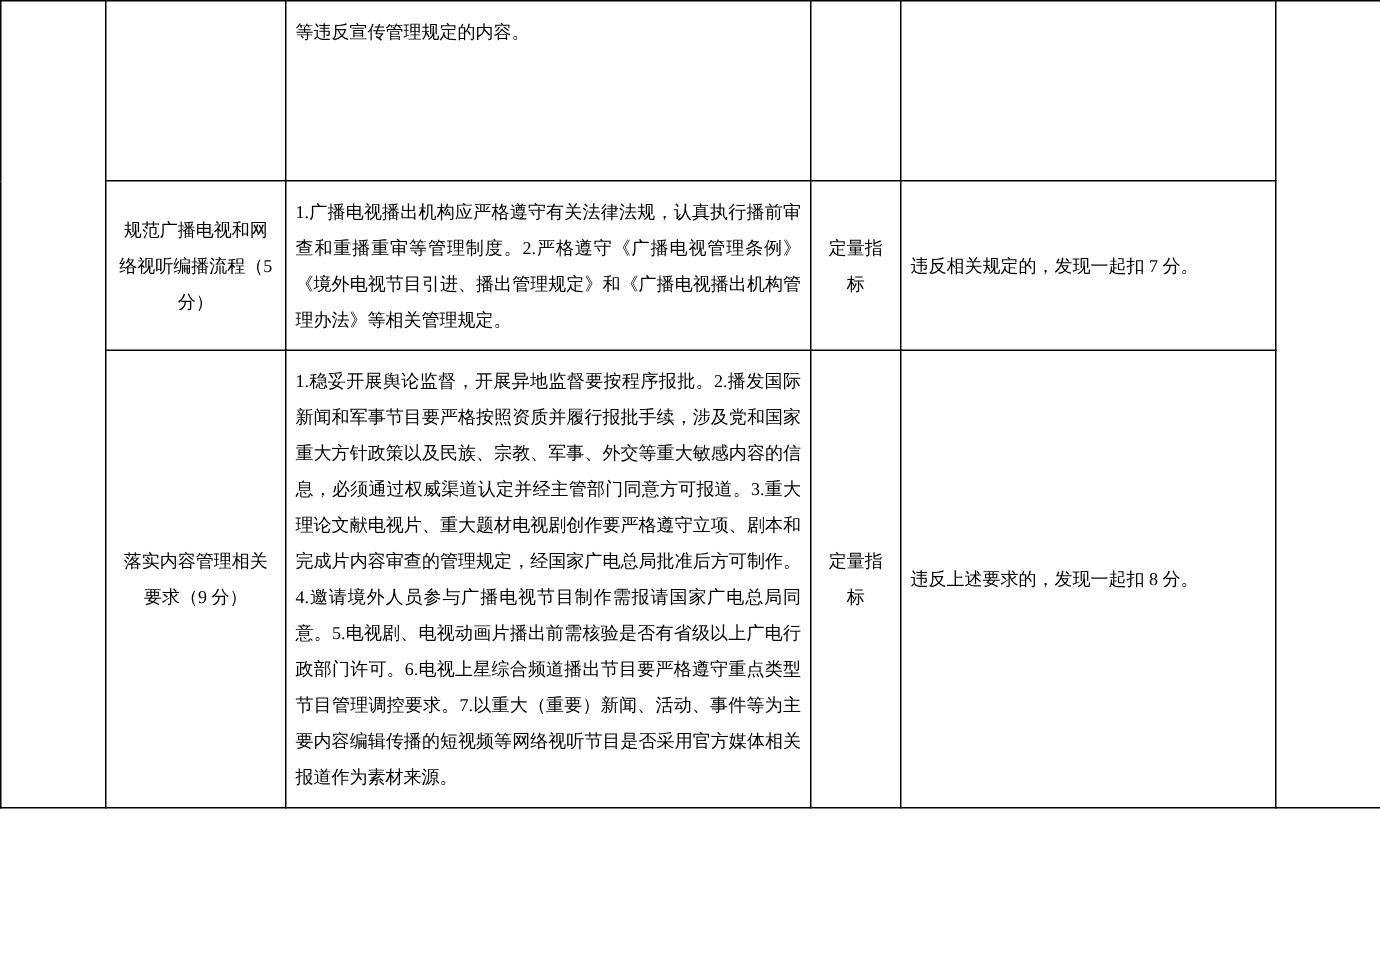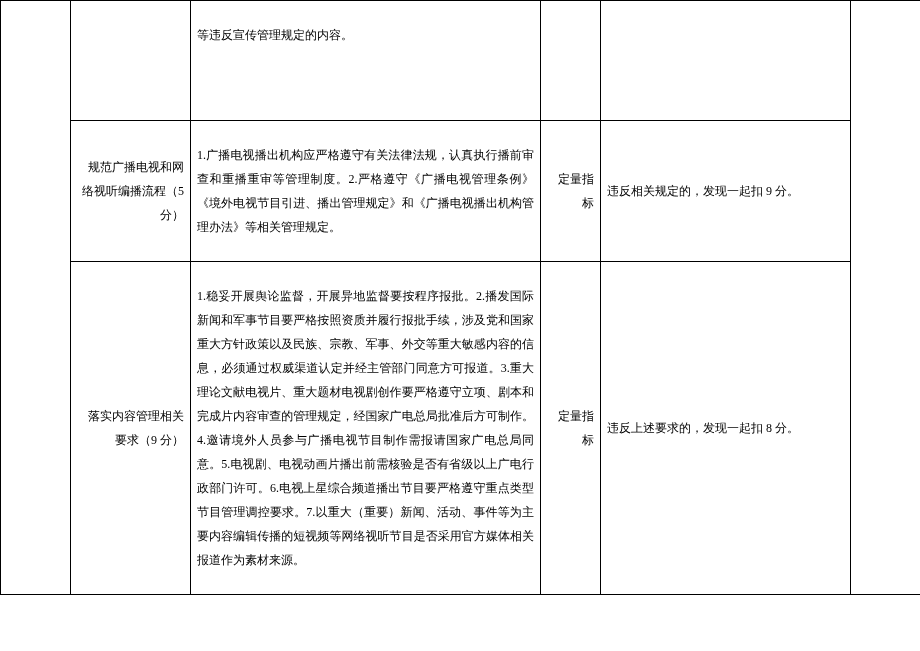--- a/index.html
+++ b/index.html
@@ -16,28 +16,28 @@
       padding: 0;
       color: #000;
     }
     table {
       border-collapse: collapse;
       width: 100%;
       table-layout: fixed;
     }
     td {
       border: 1px solid #000;
-      padding: 22px 6px;
+      padding: 8px 6px;
       vertical-align: middle;
       line-height: 2.0;
       word-wrap: break-word;
       word-break: break-all;
     }
     td.center {
-      text-align: right;
+      text-align: center;
     }
     td.justify {
       text-align: justify;
       text-justify: inter-ideograph;
     }
     .col1 { width: 70px; }
     .col2 { width: 120px; }
     .col3 { width: 350px; }
     .col4 { width: 60px; }
     .col5 { width: 250px; }
@@ -61,21 +61,21 @@
       <td class="center"></td>
       <td class="justify" style="height:120px;vertical-align:top;">等违反宣传管理规定的内容。</td>
       <td class="center"></td>
       <td class="justify"></td>
       <td rowspan="3" class="center"></td>
     </tr>
     <tr>
       <td class="center">规范广播电视和网络视听编播流程（5 分）</td>
       <td class="justify">1.广播电视播出机构应严格遵守有关法律法规，认真执行播前审查和重播重审等管理制度。2.严格遵守《广播电视管理条例》《境外电视节目引进、播出管理规定》和《广播电视播出机构管理办法》等相关管理规定。</td>
       <td class="center">定量指标</td>
-      <td class="justify">违反相关规定的，发现一起扣 9 分。</td>
+      <td class="justify">违反相关规定的，发现一起扣 7 分。</td>
     </tr>
     <tr>
       <td class="center">落实内容管理相关要求（9 分）</td>
       <td class="justify">1.稳妥开展舆论监督，开展异地监督要按程序报批。2.播发国际新闻和军事节目要严格按照资质并履行报批手续，涉及党和国家重大方针政策以及民族、宗教、军事、外交等重大敏感内容的信息，必须通过权威渠道认定并经主管部门同意方可报道。3.重大理论文献电视片、重大题材电视剧创作要严格遵守立项、剧本和完成片内容审查的管理规定，经国家广电总局批准后方可制作。4.邀请境外人员参与广播电视节目制作需报请国家广电总局同意。5.电视剧、电视动画片播出前需核验是否有省级以上广电行政部门许可。6.电视上星综合频道播出节目要严格遵守重点类型节目管理调控要求。7.以重大（重要）新闻、活动、事件等为主要内容编辑传播的短视频等网络视听节目是否采用官方媒体相关报道作为素材来源。</td>
       <td class="center">定量指标</td>
       <td class="justify">违反上述要求的，发现一起扣 8 分。</td>
     </tr>
   </tbody>
 </table>
 

